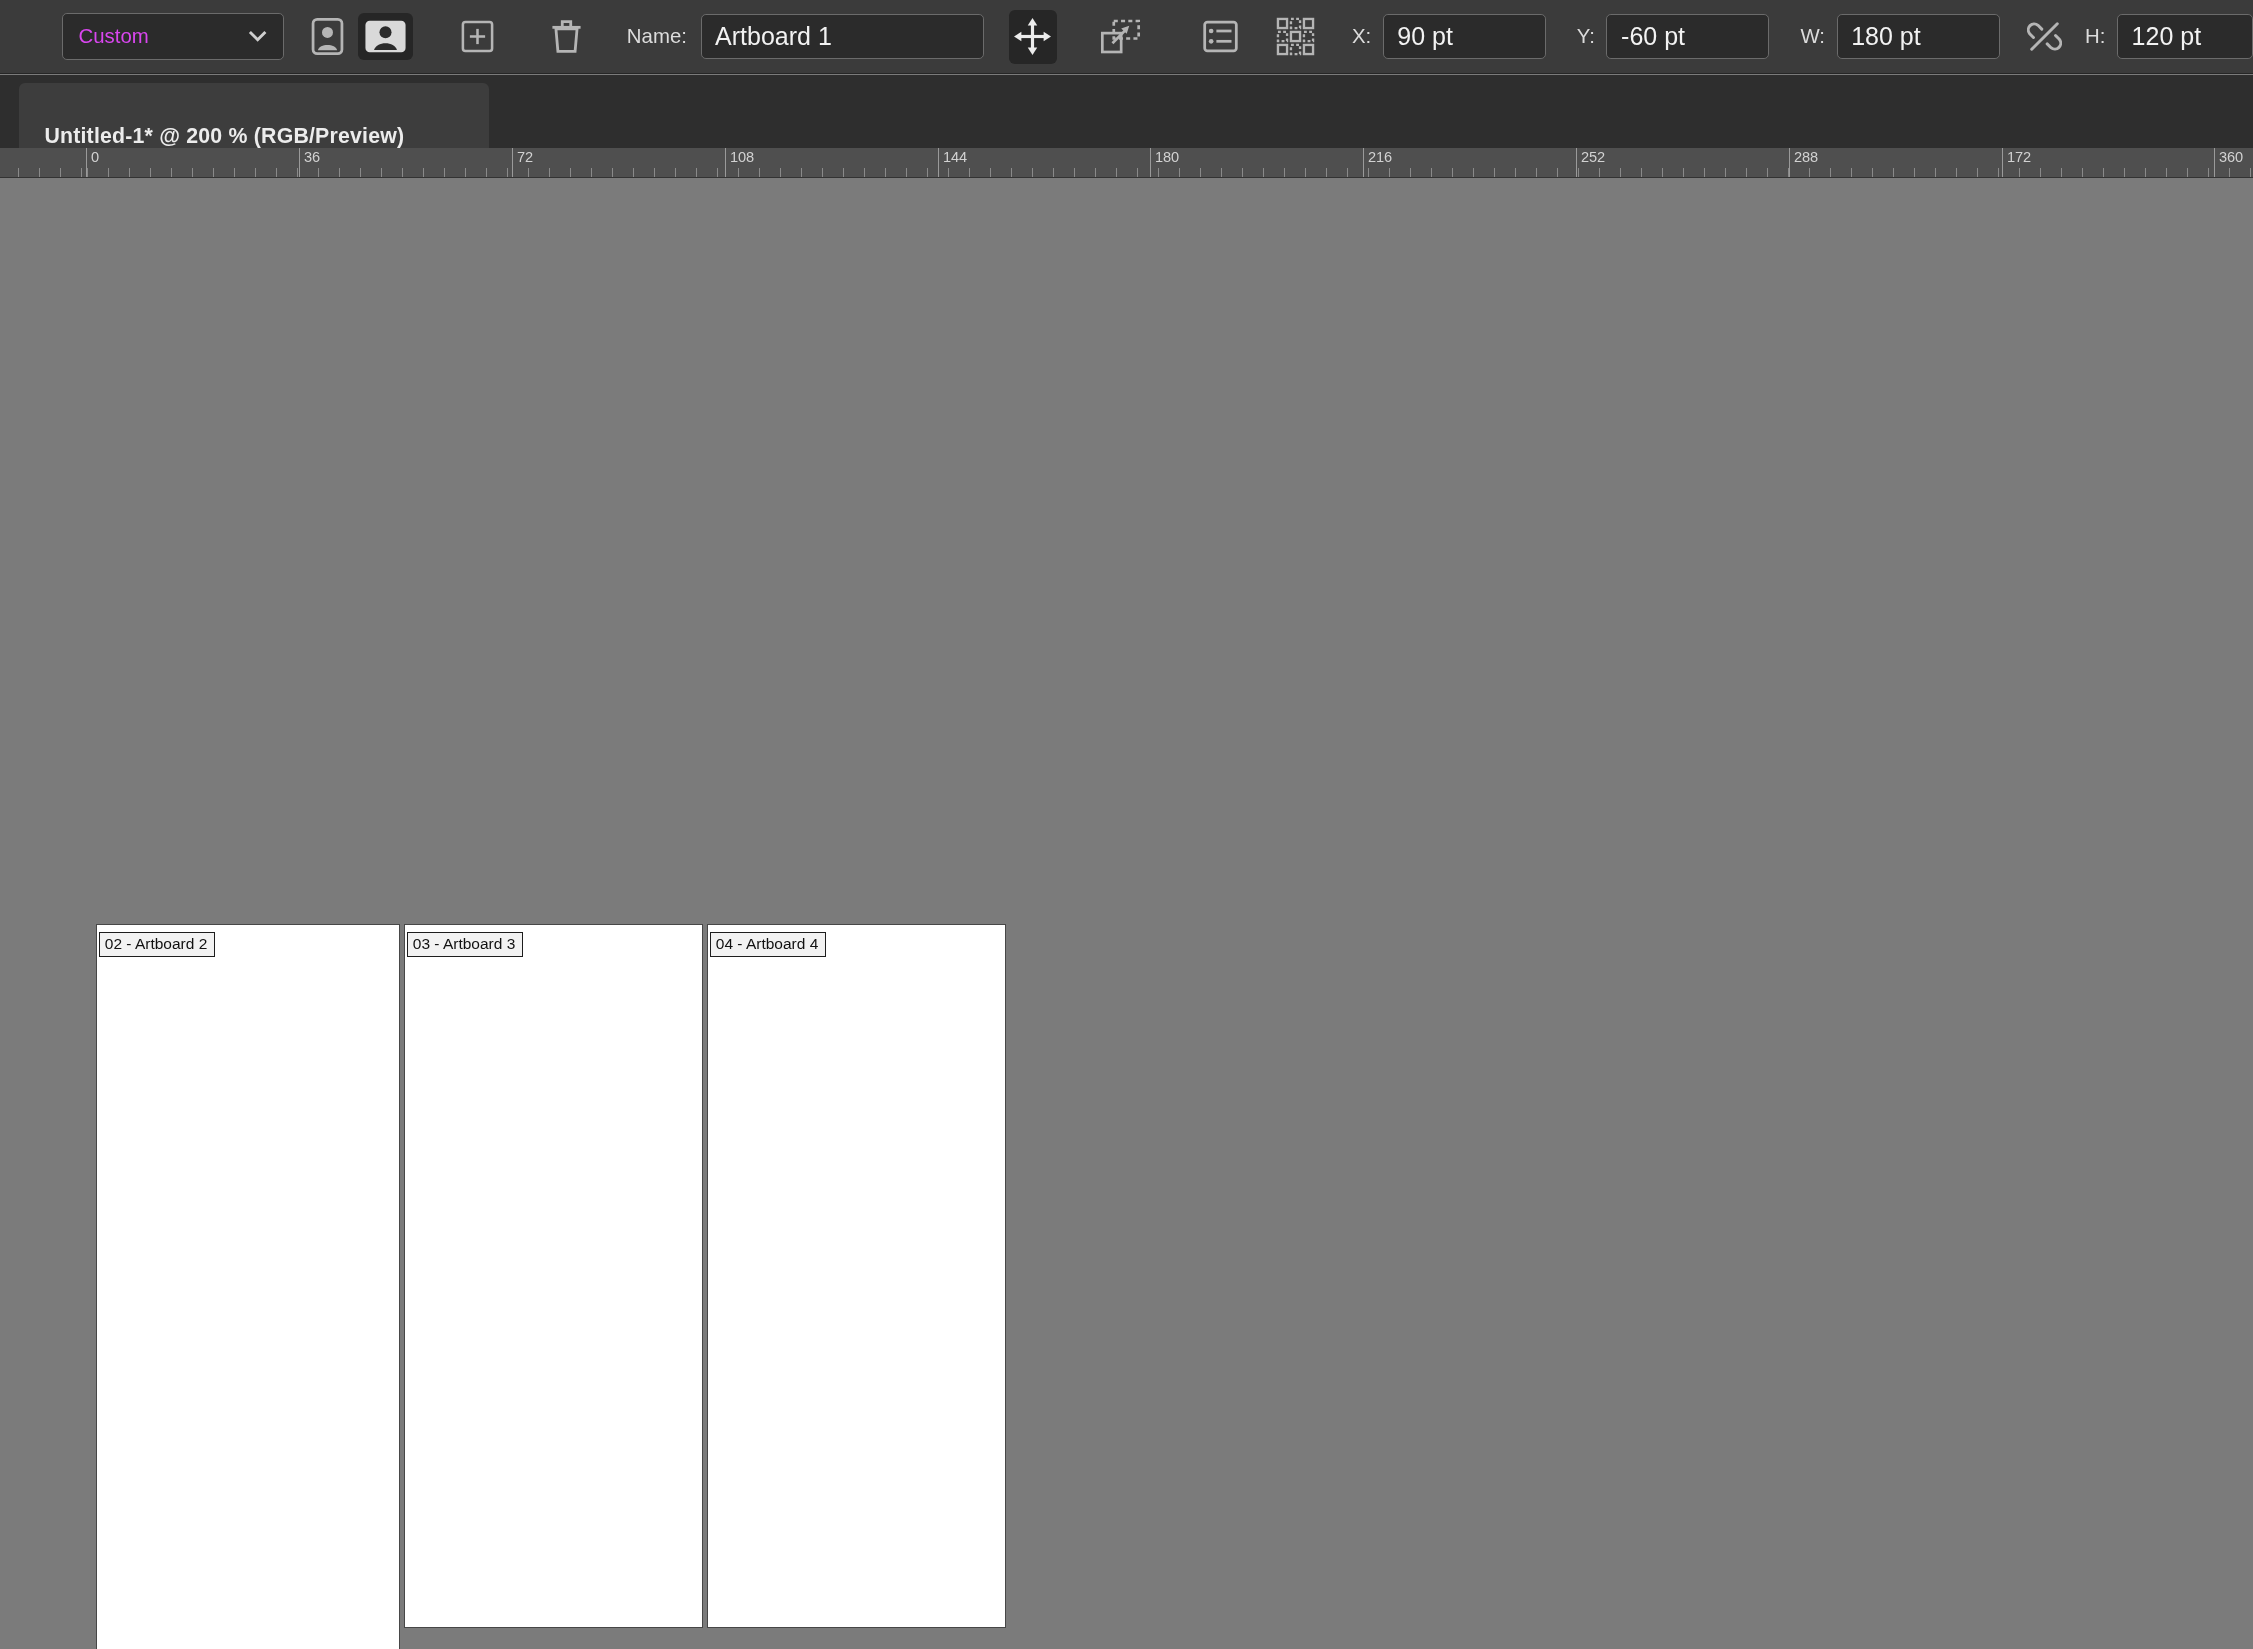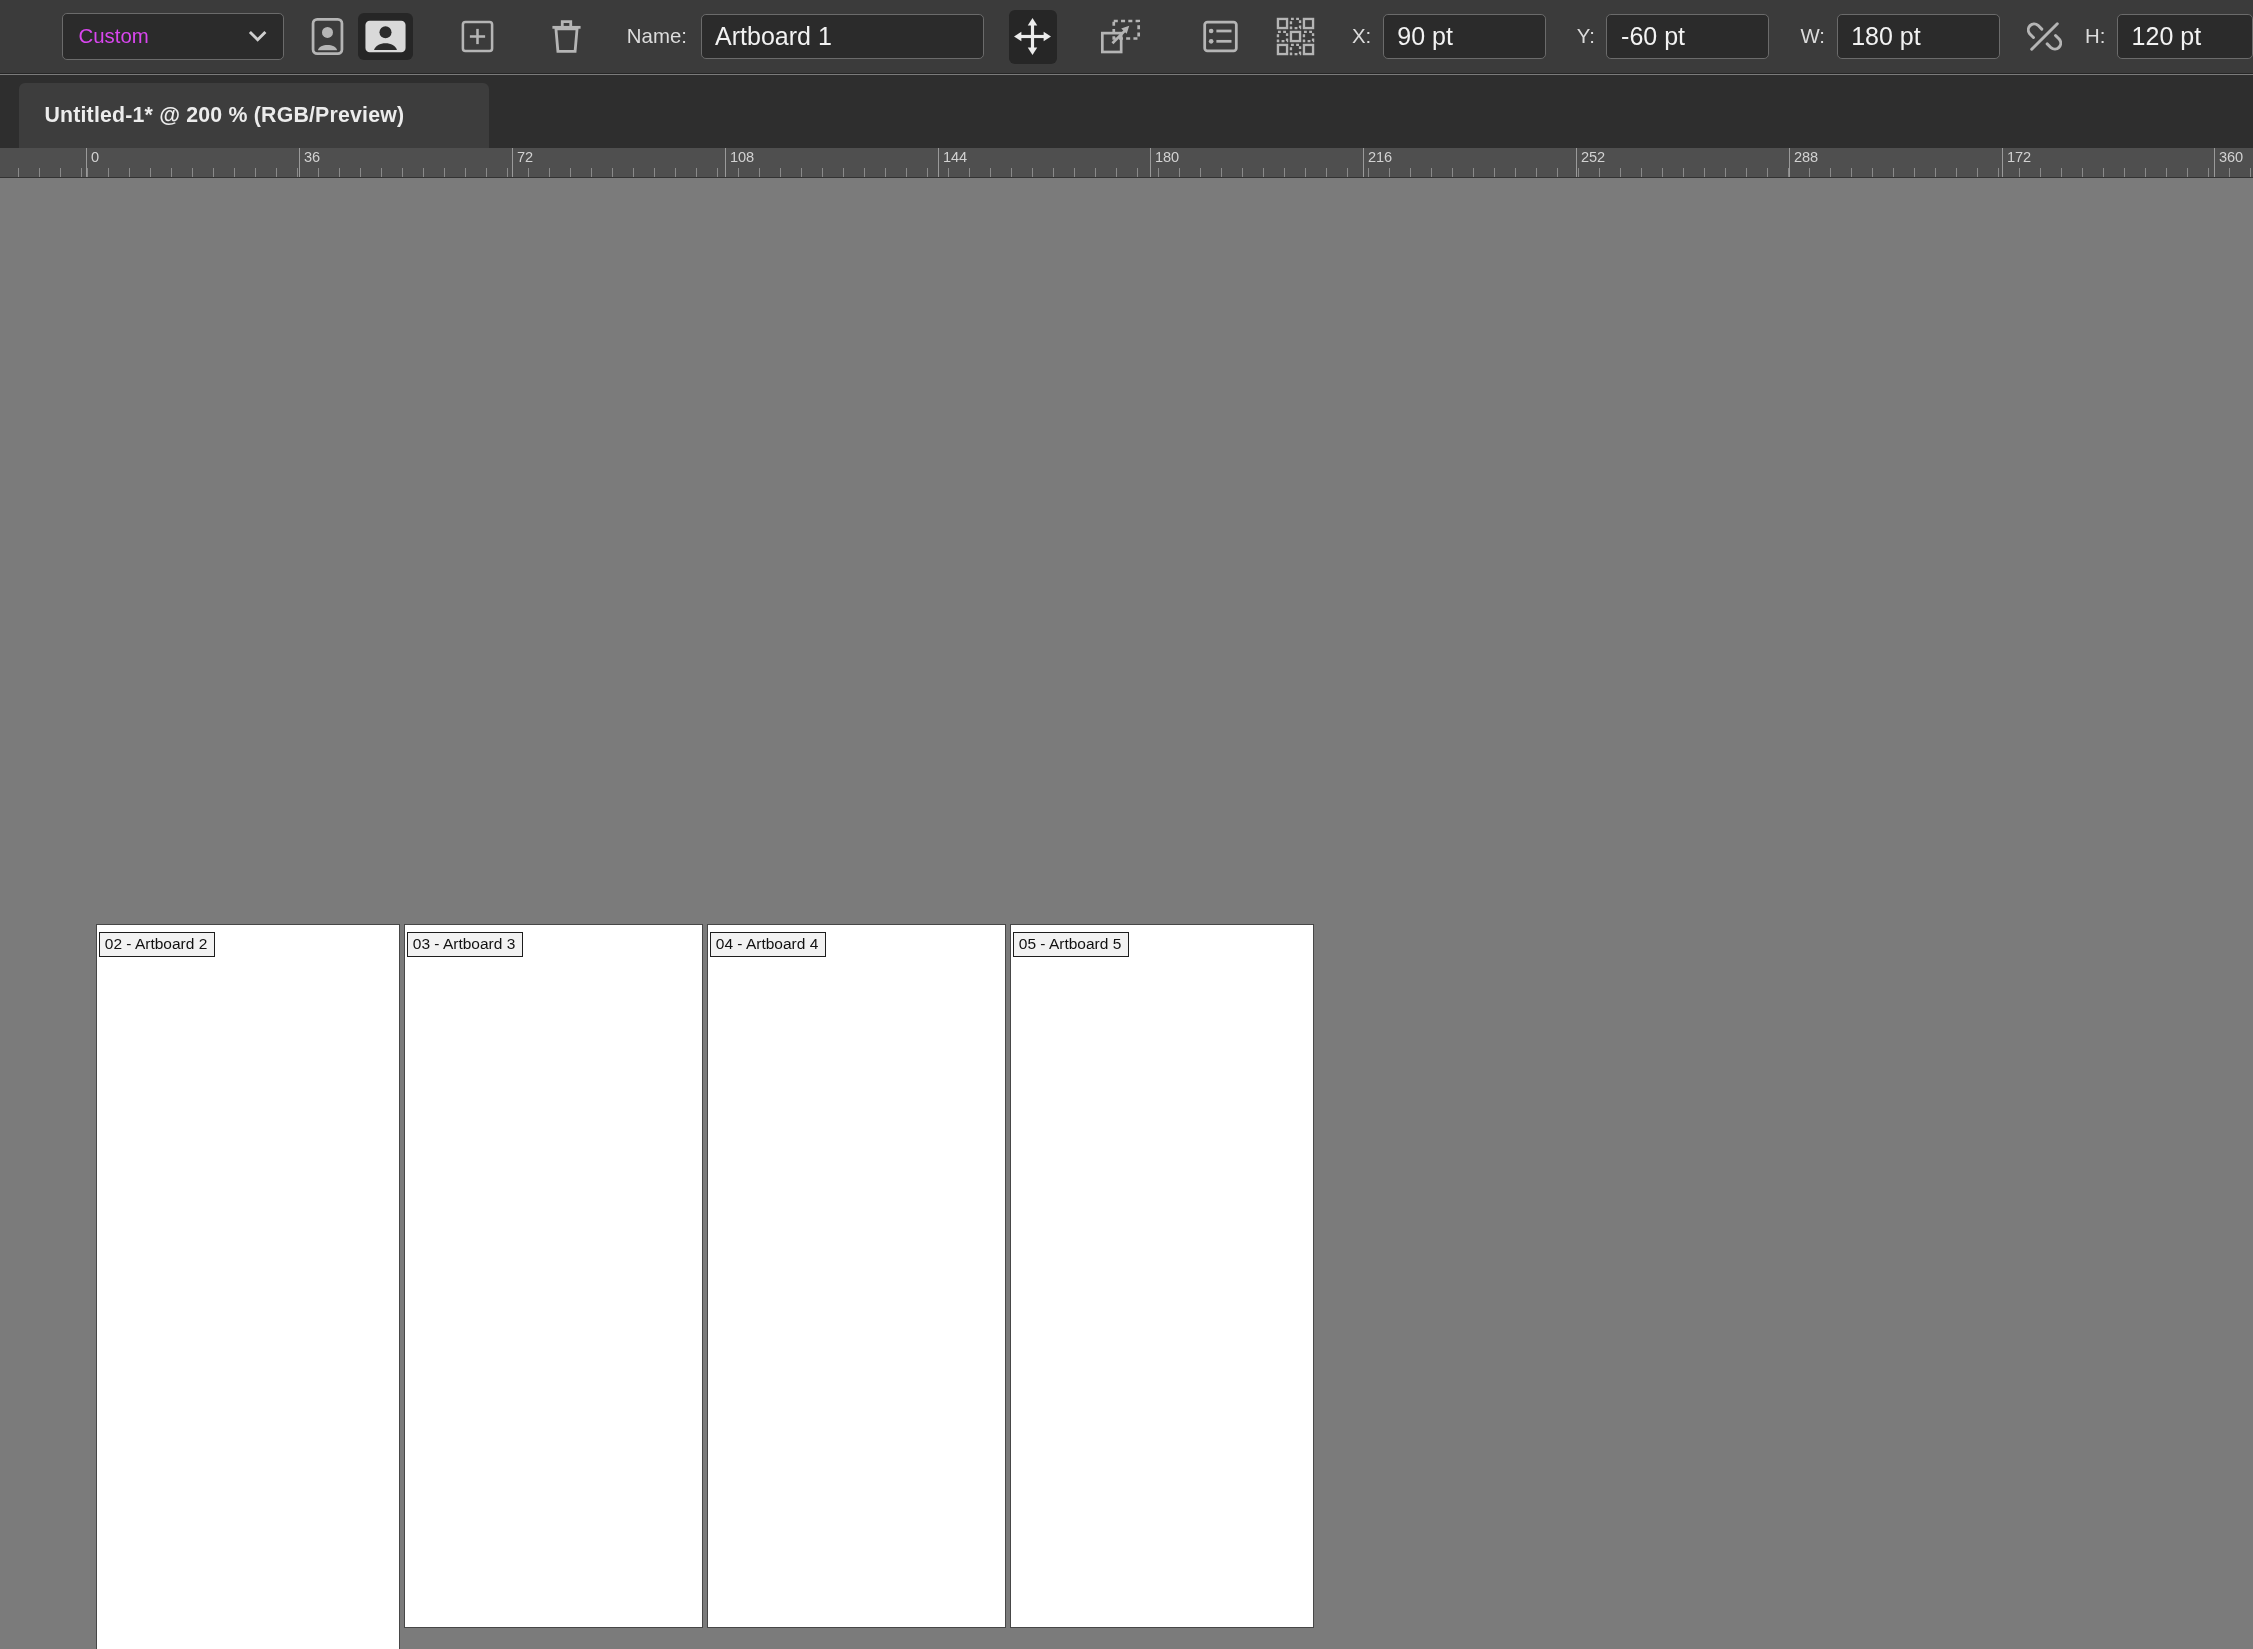--- a/index.html
+++ b/index.html
@@ -37,21 +37,21 @@
   .icon-btn svg { display:block; }
 
   
   .tabrow {
     position:absolute; top:75px; left:0; width:2253px; height:74px;
     background:#2e2e2e;
   }
   .doc-tab {
     position:absolute; left:19.4px; top:7.8px; height:66px; width:470px;
     background:#3d3d3d; border-radius:5.8px 5.8px 0 0;
-    display:flex; align-items:center; padding-left:25px;
+    display:flex; align-items:flex-end; padding-left:25px;
     color:#ececec; font-size:21.3px; font-weight:700; letter-spacing:0.2px;
     cursor:pointer;
   }
 
   
   .ruler {
     position:absolute; top:148px; left:0; width:2253px; height:30px;
     background:#4f4f4f; border-bottom:1px solid #333;
   }
   .ruler .minor-ticks {
@@ -264,17 +264,14 @@
 
   <div class="artboard plain ab2">
     <div class="ab-chip">02 - Artboard 2</div>
   </div>
   <div class="artboard plain ab3">
     <div class="ab-chip">03 - Artboard 3</div>
   </div>
   <div class="artboard plain ab4">
     <div class="ab-chip">04 - Artboard 4</div>
   </div>
-  <div class="artboard plain ab5">
-    <div class="ab-chip">05 - Artboard 5</div>
-  </div>
 </div>
 
 
 </body></html>

